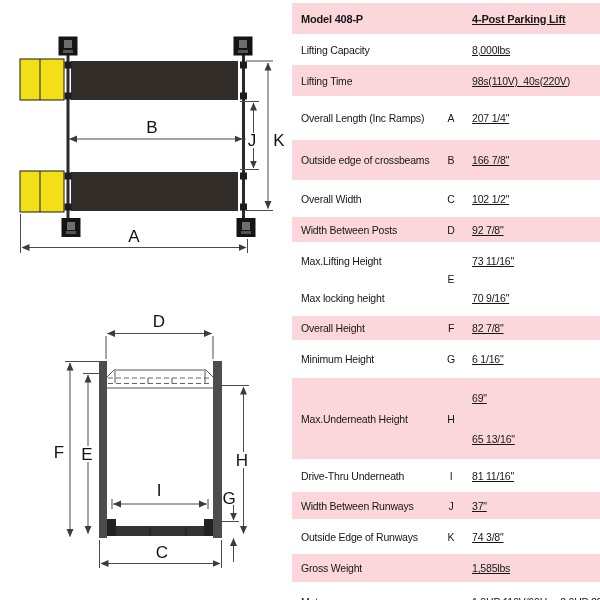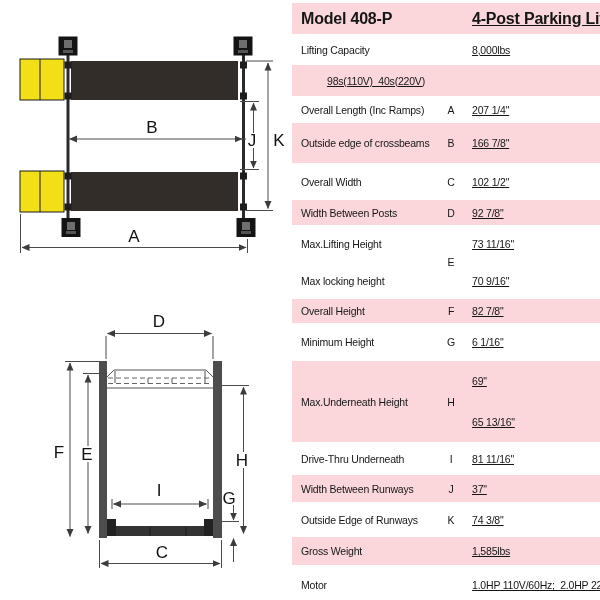--- a/index.html
+++ b/index.html
@@ -5,21 +5,21 @@
   html,body{margin:0;padding:0;background:#fff;}
   #app{position:relative;width:600px;height:600px;background:#fff;overflow:hidden;
        font-family:"Liberation Sans",sans-serif;color:#161616;}
   
   #spec-table{position:absolute;left:292px;top:3px;width:308px;}
   .t-row{display:flex;align-items:center;font-size:10.5px;letter-spacing:-0.2px;}
   .t-row.pink{background:#fbd7db;}
   .c-label{width:136px;flex:none;padding-left:9px;}
   .c-letter{width:28px;flex:none;text-align:center;}
   .c-value{flex:1;padding-left:7px;white-space:pre;text-decoration:underline;}
-  .hdr .c-label,.hdr .c-value{font-weight:bold;font-size:16px;}
+  .hdr .c-label,.hdr .c-value{font-weight:bold;font-size:11px;}
   .t-row.double{align-items:stretch;}
   .col{display:flex;flex-direction:column;justify-content:space-around;}
   .col-center{display:flex;flex-direction:column;justify-content:center;text-align:center;}
   .t-row.double .c-value div{white-space:pre;}
   
   svg text{font-family:"Liberation Sans",sans-serif;font-size:17px;fill:#111;}
   .dim{stroke:#4a4a4a;stroke-width:1;fill:none;}
   .dashed{stroke:#666;stroke-width:1;fill:none;stroke-dasharray:5 3;}
   .thin{stroke:#555;stroke-width:1;fill:none;}
 </style>
@@ -175,25 +175,26 @@
       <div class="c-value">4-Post Parking Lift</div>
     </div>
 
     <div class="t-row" style="height:31px">
       <div class="c-label">Lifting Capacity</div>
       <div class="c-letter"></div>
       <div class="c-value">8,000lbs</div>
     </div>
 
     <div class="t-row pink" style="height:31px">
+      <div class="c-label">Lifting Time</div>
       <div class="c-letter"></div>
       <div class="c-value">98s(110V)  40s(220V)</div>
     </div>
 
-    <div class="t-row" style="height:27px">
+    <div class="t-row" style="height:44px">
       <div class="c-label">Overall Length (Inc Ramps)</div>
       <div class="c-letter">A</div>
       <div class="c-value">207 1/4"</div>
     </div>
 
     <div class="t-row pink" style="height:40px">
       <div class="c-label">Outside edge of crossbeams</div>
       <div class="c-letter">B</div>
       <div class="c-value">166 7/8"</div>
     </div>

